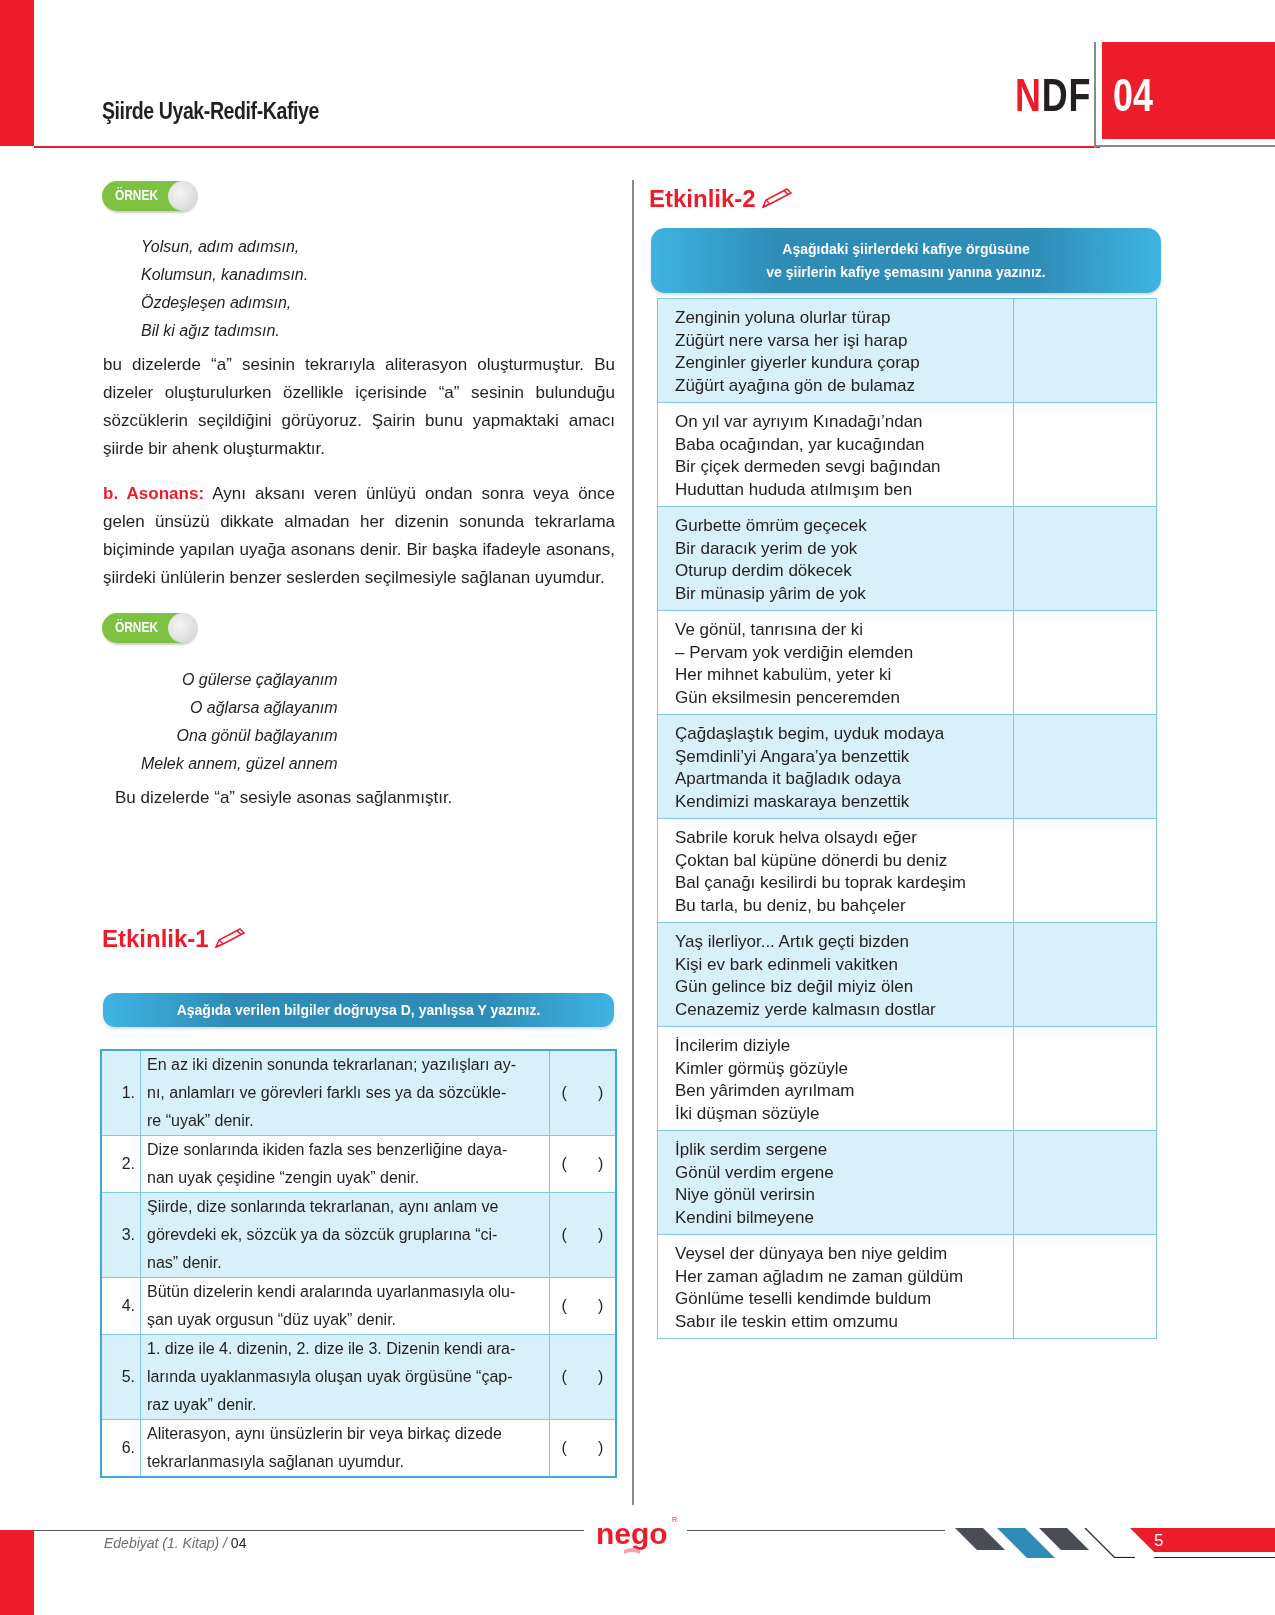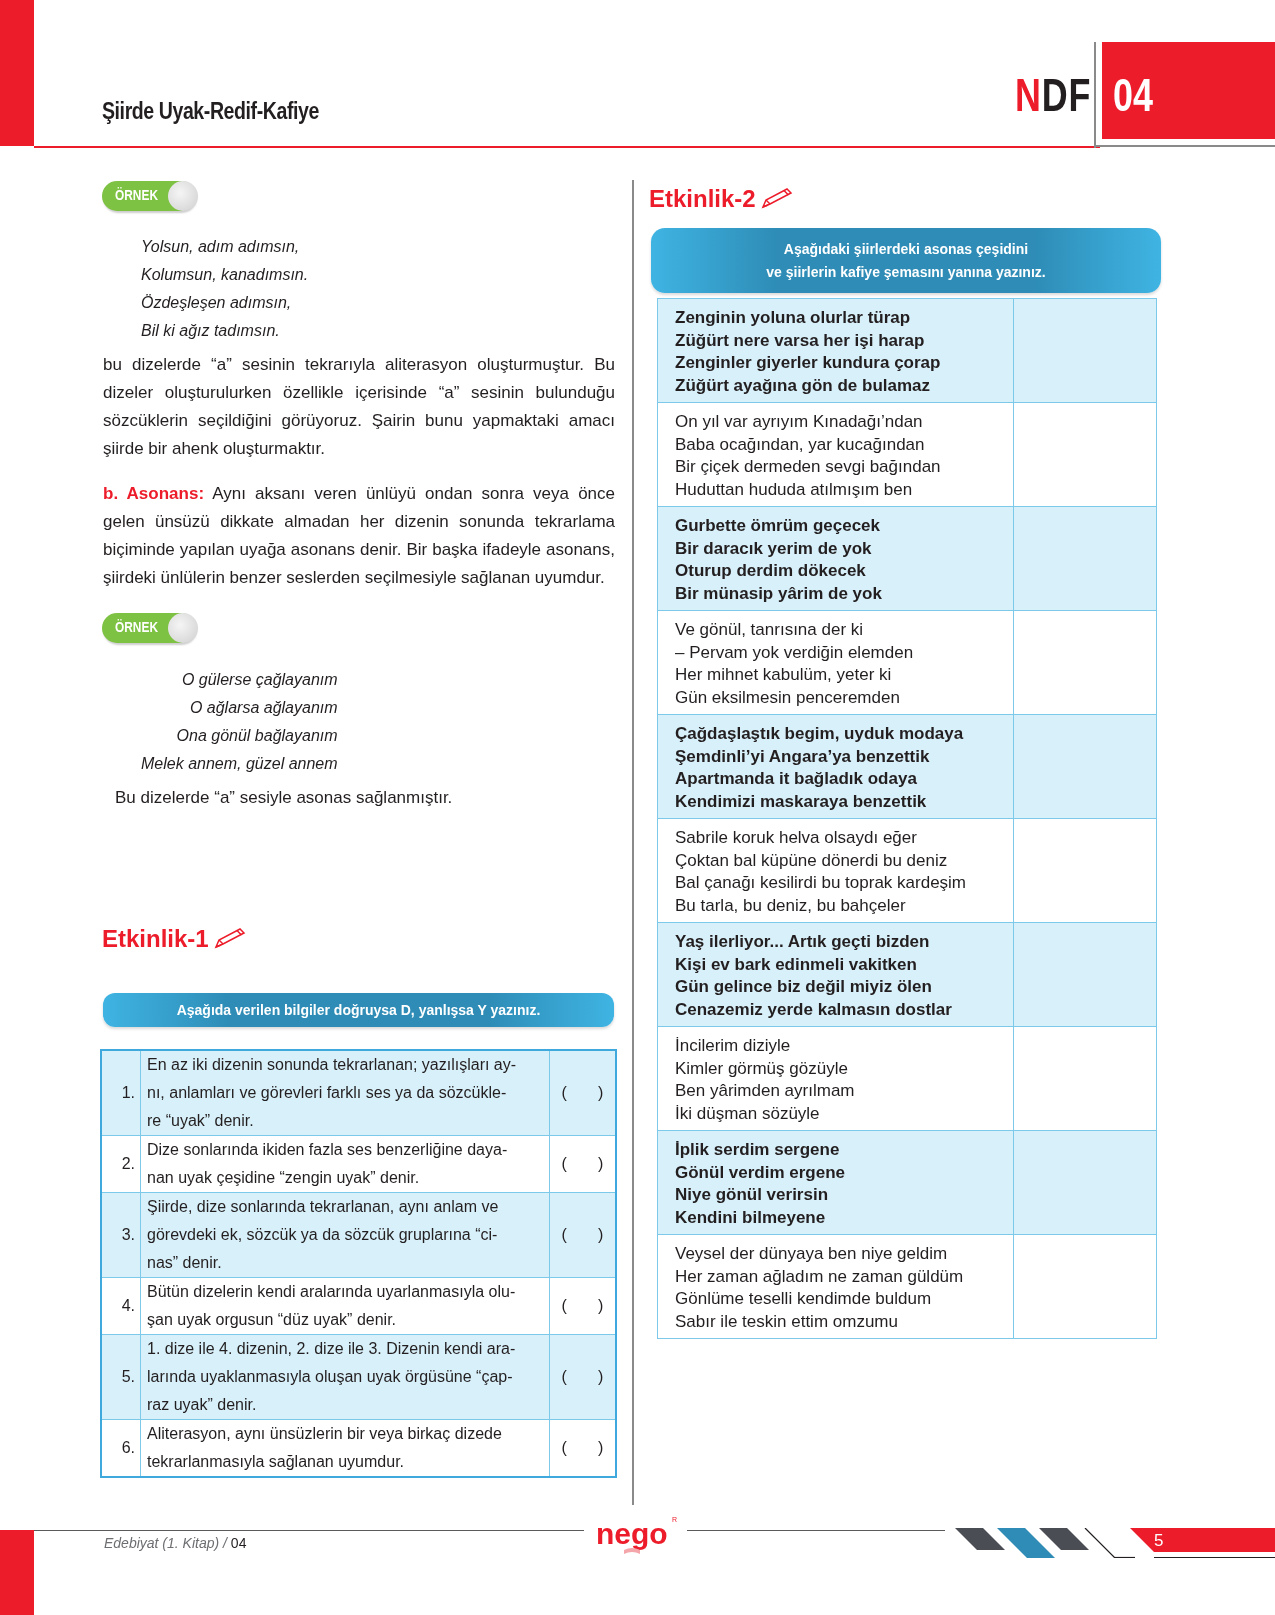--- a/index.html
+++ b/index.html
@@ -52,21 +52,21 @@
   
   .t1 { left: 100px; top: 1049px; width: 517px; border-collapse: collapse; border: 2px solid #3fa9dd; }
   .t1 td { border: 1px solid #7dc9ea; font-size: 16px; line-height: 28px; padding: 0 6px; vertical-align: middle; }
   .t1 tr.shaded td { background: #d8f0fa; }
   .t1 td.num { width: 27px; text-align: right; padding-right: 5px; }
   .t1 td.ans { width: 53px; text-align: center; white-space: pre; }
 
   
   .t2 { left: 657px; top: 298px; width: 500px; border-collapse: collapse; border: 1px solid #7dc9ea; }
   .t2 td { border: 1px solid #7dc9ea; vertical-align: top; height: 103px; padding: 0; }
-  .t2 tr.shaded td { background: #d8f0fa; font-weight: bold; }
+  .t2 tr.shaded td { background: #d8f0fa; }
   .t2 td.poem { width: 357px; padding: 8px 0 0 17px; box-sizing: border-box; }
   .t2 .pl { font-size: 17px; line-height: 22.5px; white-space: nowrap; }
   .t2 td.answer { width: 143px; }
 
   
   .footer-line { left: 34px; top: 1530px; width: 550px; height: 1px; background: #5a5a5a; }
   .footer-line2 { left: 687px; top: 1530px; width: 258px; height: 1px; background: #5a5a5a; }
   .footer-text { left: 104px; top: 1535px; font-size: 14px; color: #6d6e71; font-style: italic; }
   .footer-text b { font-style: normal; font-weight: normal; color: #231f20; }
   .logo { left: 594px; top: 1512px; width: 88px; height: 44px; }
@@ -185,21 +185,21 @@
   <span>Etkinlik-2</span><svg class="pencil-icon" viewBox="0 0 34 22">
       <g stroke="#ed1c2a" stroke-width="1.5" fill="none">
         <path d="M3 20 L6 13 L27 2 L31 6 L10 17 Z"></path>
         <path d="M6 13 L10 17"></path>
         <path d="M24 3.5 L28.5 8"></path>
         <path d="M3 20 L8 18"></path>
       </g>
     </svg>
 </div>
 <div class="abs instr" style="left:651px; top:228px; width:510px; height:65px; font-size:14px; border-radius:14px 14px 14px 14px;">
-  <div style="padding-top:10px; line-height:23px;">Aşağıdaki şiirlerdeki asonas çeşidini</div>
+  <div style="padding-top:10px; line-height:23px;">Aşağıdaki şiirlerdeki kafiye örgüsüne</div>
   <div style="line-height:23px;">ve şiirlerin kafiye şemasını yanına yazınız.</div>
 </div>
 
 <table class="abs t2">
   <tbody id="t2body">
       <tr class="shaded">
         <td class="poem">
           <div class="pl">Zenginin yoluna olurlar türap</div>
           <div class="pl">Züğürt nere varsa her işi harap</div>
           <div class="pl">Zenginler giyerler kundura çorap</div>

